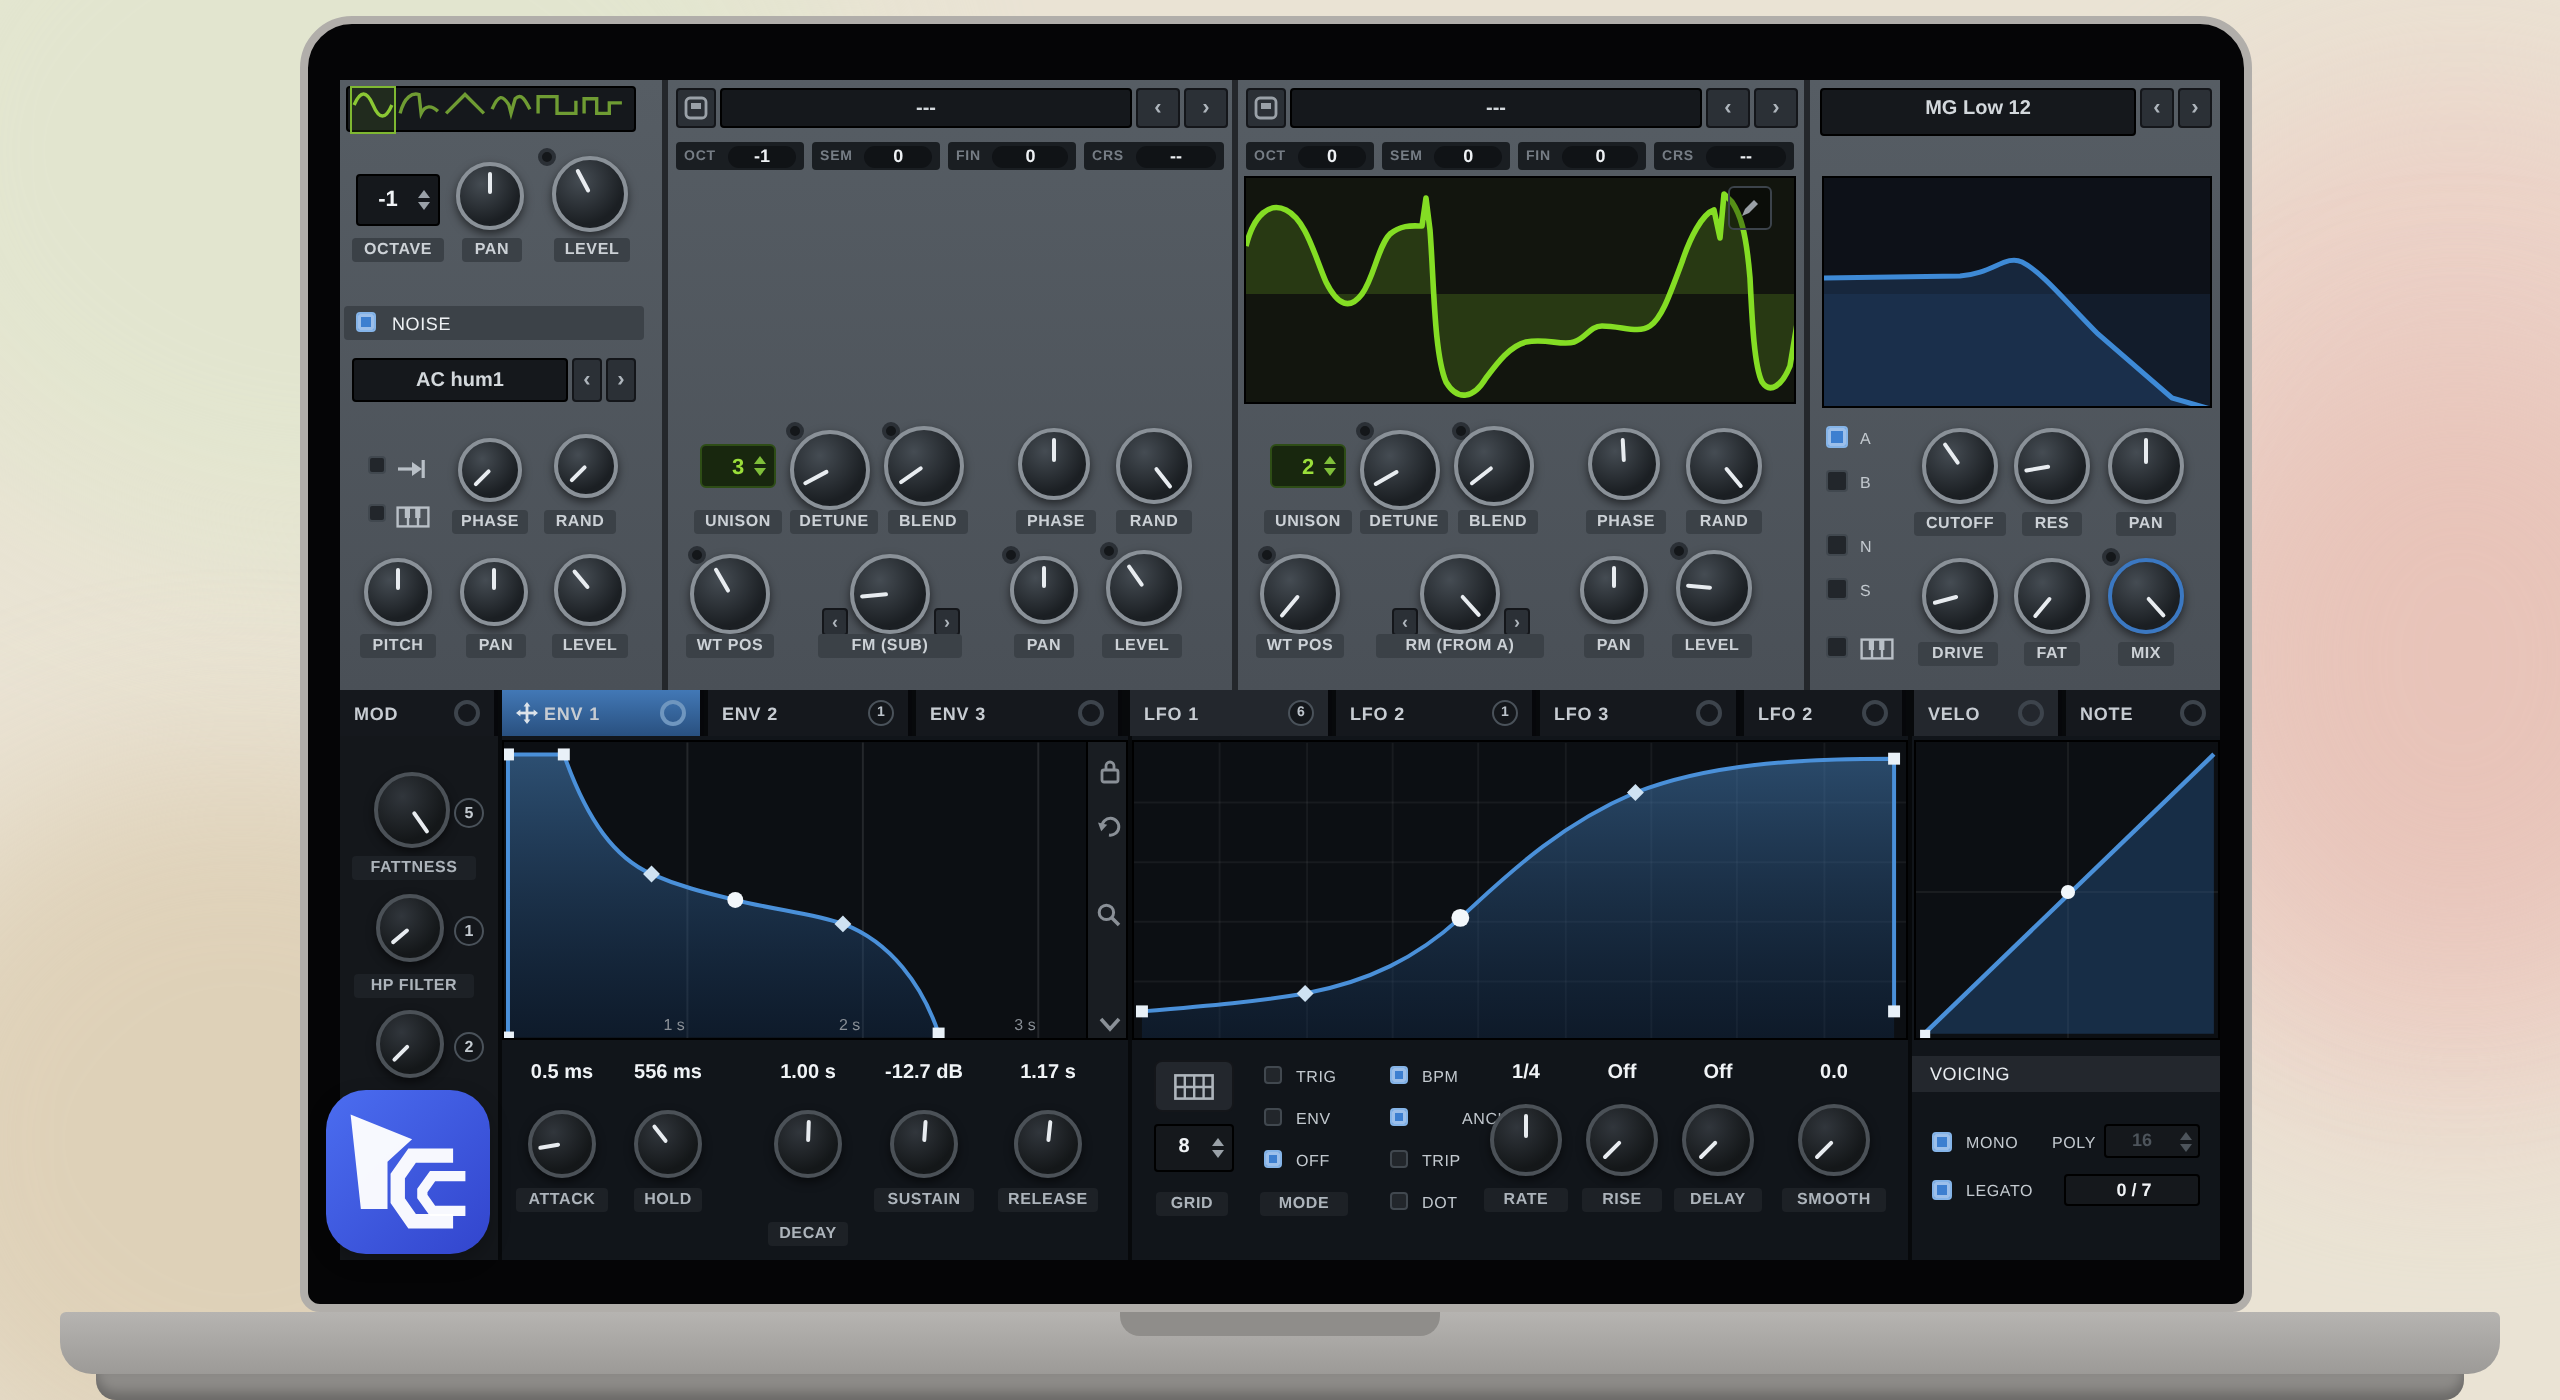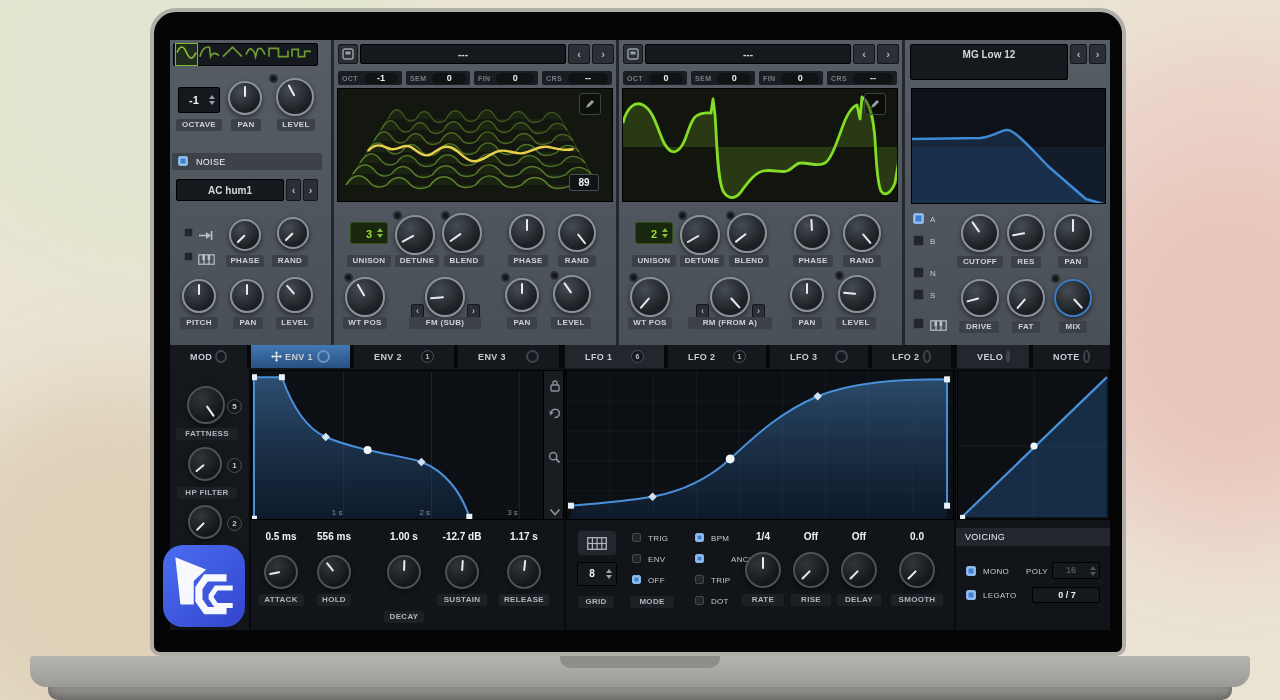--- a/index.html
+++ b/index.html
@@ -54,21 +54,21 @@
       border:1px solid #41484f;}
   .cb.on{background:#3d7fd0;border-color:#85b4e8;box-shadow:inset 0 0 0 1.5px rgba(235,244,255,.55);}
   
   .tri-up{width:0;height:0;border-left:3px solid transparent;border-right:3px solid transparent;
           border-bottom:4px solid #9aa1a8;}
   .tri-dn{width:0;height:0;border-left:3px solid transparent;border-right:3px solid transparent;
           border-top:4px solid #9aa1a8;}
   .stepcol{position:absolute;display:flex;flex-direction:column;gap:2px;align-items:center;}
   
   .tab{position:absolute;top:345px;height:23px;background:#15181d;border-right:2px solid #06070a;
-       display:flex;align-items:center;padding:0 20px;gap:3px;}
+       display:flex;align-items:center;padding:0 7px;gap:3px;}
   .tab .tlabel{color:#c7ccd2;font-size:9px;font-weight:bold;letter-spacing:.4px;white-space:nowrap;}
   .tab .ring{width:13px;height:13px;border-radius:50%;border:2px solid #3d444c;margin-left:auto;}
   .tab .tbadge{width:13px;height:13px;border-radius:50%;border:1px solid #4a525a;background:#14171b;
        color:#bcc3ca;font-size:7px;font-weight:bold;display:flex;align-items:center;
        justify-content:center;margin-left:auto;}
   .tab.sel{background:linear-gradient(180deg,#4278b6,#29507f);text-align:right;}
   .tab.active{background:#23272d;}
   .tnotch{position:absolute;top:367px;width:0;height:0;border-left:6px solid transparent;
           border-right:6px solid transparent;border-top:6px solid #29507f;}
   .tnotch.gray{border-top-color:#23272d;}
@@ -224,44 +224,20 @@
     </div>
   <div class="tunebox" style="left:474px;top:71px;width:64px;">
       <span class="tl">FIN</span>
       <span class="tv">0</span>
     </div>
   <div class="tunebox" style="left:542px;top:71px;width:70px;">
       <span class="tl">CRS</span>
       <span class="tv">--</span>
     </div>
 
-  <div class="disp abs" style="left:337px;top:88px;width:276px;height:114px;background:#14170f;overflow:hidden;">
-    <svg width="276" height="114" viewBox="0 0 276 114">
-      <g fill="rgba(134,200,60,0.07)" stroke-width="1.3">
-        <path stroke="rgba(134,200,60,.35)" transform="translate(50,30) scale(0.93,1)" d="M0,0 C6,-12 12,-12 18,-2 C21,3 26,3 30,0 C36,-10 42,-10 48,0 C52,5 58,4 62,1 C68,-11 76,-11 82,-1 C86,4 92,3 96,0 C102,-12 110,-12 116,-1 C120,4 126,3 130,0 C136,-10 144,-10 150,0 C154,5 160,4 166,1 C172,-9 180,-9 186,0"></path>
-        <path stroke="rgba(134,200,60,.4)" transform="translate(43,41)" d="M0,0 C6,-12 12,-12 18,-2 C21,3 26,3 30,0 C36,-10 42,-10 48,0 C52,5 58,4 62,1 C68,-11 76,-11 82,-1 C86,4 92,3 96,0 C102,-12 110,-12 116,-1 C120,4 126,3 130,0 C136,-10 144,-10 150,0 C154,5 160,4 166,1 C172,-9 180,-9 186,0"></path>
-        <path stroke="rgba(134,200,60,.45)" transform="translate(36,52) scale(1.07,1)" d="M0,0 C6,-12 12,-12 18,-2 C21,3 26,3 30,0 C36,-10 42,-10 48,0 C52,5 58,4 62,1 C68,-11 76,-11 82,-1 C86,4 92,3 96,0 C102,-12 110,-12 116,-1 C120,4 126,3 130,0 C136,-10 144,-10 150,0 C154,5 160,4 166,1 C172,-9 180,-9 186,0"></path>
-        <path stroke="rgba(134,200,60,.5)" transform="translate(29,63) scale(1.14,1)" d="M0,0 C6,-12 12,-12 18,-2 C21,3 26,3 30,0 C36,-10 42,-10 48,0 C52,5 58,4 62,1 C68,-11 76,-11 82,-1 C86,4 92,3 96,0 C102,-12 110,-12 116,-1 C120,4 126,3 130,0 C136,-10 144,-10 150,0 C154,5 160,4 166,1 C172,-9 180,-9 186,0"></path>
-        <path stroke="rgba(134,200,60,.5)" transform="translate(22,74) scale(1.21,1)" d="M0,0 C6,-12 12,-12 18,-2 C21,3 26,3 30,0 C36,-10 42,-10 48,0 C52,5 58,4 62,1 C68,-11 76,-11 82,-1 C86,4 92,3 96,0 C102,-12 110,-12 116,-1 C120,4 126,3 130,0 C136,-10 144,-10 150,0 C154,5 160,4 166,1 C172,-9 180,-9 186,0"></path>
-        <path stroke="rgba(134,200,60,.55)" transform="translate(15,85) scale(1.28,1)" d="M0,0 C6,-12 12,-12 18,-2 C21,3 26,3 30,0 C36,-10 42,-10 48,0 C52,5 58,4 62,1 C68,-11 76,-11 82,-1 C86,4 92,3 96,0 C102,-12 110,-12 116,-1 C120,4 126,3 130,0 C136,-10 144,-10 150,0 C154,5 160,4 166,1 C172,-9 180,-9 186,0"></path>
-        <path stroke="rgba(134,200,60,.6)" transform="translate(8,96) scale(1.35,1)" d="M0,0 C6,-12 12,-12 18,-2 C21,3 26,3 30,0 C36,-10 42,-10 48,0 C52,5 58,4 62,1 C68,-11 76,-11 82,-1 C86,4 92,3 96,0 C102,-12 110,-12 116,-1 C120,4 126,3 130,0 C136,-10 144,-10 150,0 C154,5 160,4 166,1 C172,-9 180,-9 186,0"></path>
-      </g>
-      <line x1="50" y1="30" x2="8" y2="96" stroke="rgba(134,200,60,.25)" stroke-width="1"></line>
-      <line x1="223" y1="30" x2="259" y2="96" stroke="rgba(134,200,60,.25)" stroke-width="1"></line>
-      <path transform="translate(30,62) scale(1.13,1)" d="M0,0 C8,-10 14,-4 20,-2 C26,0 32,-8 38,-4 C44,0 48,6 54,4 C60,2 64,-6 72,-4 C80,-2 84,8 92,10 C100,12 108,2 116,0 C124,-2 130,4 138,2 C146,0 152,-6 160,-4 C168,-2 174,0 182,-2" fill="none" stroke="#e7d04b" stroke-width="2.4"></path>
-    </svg>
-    <div class="abs" style="left:241px;top:4px;width:22px;height:22px;border:1px solid #3c434b;border-radius:3px;background:rgba(0,0,0,.35);">
-      <svg width="12" height="12" viewBox="0 0 12 12" style="margin:4px;">
-          <path d="M2,10 L3.5,6.5 L8,2 L10,4 L5.5,8.5 Z" fill="#9aa0a6"></path>
-        </svg>
-    </div>
-    <div class="abs" style="left:231px;top:85px;width:30px;height:17px;background:#101316;border:1px solid #474e55;border-radius:2px;">
-      <span class="val" style="left:0;top:2px;width:28px;font-size:10px;">89</span>
-    </div>
-  </div>
 
   <div class="unison" style="left:350px;top:222px;width:38px;height:22px;line-height:22px;">
     <span>3</span>
     <span class="stepcol" style="right:4px;top:5px;">
         <i class="tri-up" style="border-bottom-color:#7fbf3a;"></i>
         <i class="tri-dn" style="border-top-color:#7fbf3a;"></i>
       </span>
   </div>
   <div class="modring" style="left:393px;top:211px;"></div>
   <div class="knob" style="left:395px;top:215px;width:40px;height:40px;">
@@ -417,21 +393,21 @@
   <div class="knob" style="left:838px;top:275px;width:38px;height:38px;">
       <div class="rot" style="transform:rotate(-85deg)">
         <i class="ind"></i>
       </div>
     </div>
   <span class="pill" style="left:628px;top:317px;width:44px;">WT POS</span>
   <span class="pill" style="left:688px;top:317px;width:84px;">RM (FROM A)</span>
   <span class="pill" style="left:792px;top:317px;width:30px;">PAN</span>
   <span class="pill" style="left:836px;top:317px;width:40px;">LEVEL</span>
 
-  <div class="preset" style="left:910px;top:44px;width:158px;height:36px;font-size:10px;line-height:20px;">MG Low 12</div>
+  <div class="preset" style="left:910px;top:44px;width:158px;height:24px;font-size:10px;line-height:20px;">MG Low 12</div>
   <div class="btn" style="left:1070px;top:44px;width:17px;height:20px;font-size:11px;line-height:18px;">‹</div>
   <div class="btn" style="left:1089px;top:44px;width:17px;height:20px;font-size:11px;line-height:18px;">›</div>
 
   <div class="disp abs" style="left:911px;top:88px;width:195px;height:116px;background:#0d1118;overflow:hidden;">
     <svg width="195" height="116" viewBox="0 0 195 116">
       <rect x="0" y="58" width="195" height="58" fill="rgba(42,84,132,.18)"></rect>
       <path d="M0,50 L68,49 C84,48 91,38 99,42 C109,47 121,62 137,78 L174,110 L195,116 L195,116 L0,116 Z" fill="rgba(45,92,148,.30)"></path>
       <path d="M0,50 L68,49 C84,48 91,38 99,42 C109,47 121,62 137,78 L174,110 L195,116" fill="none" stroke="#3e8ad6" stroke-width="2.5"></path>
     </svg>
   </div>

